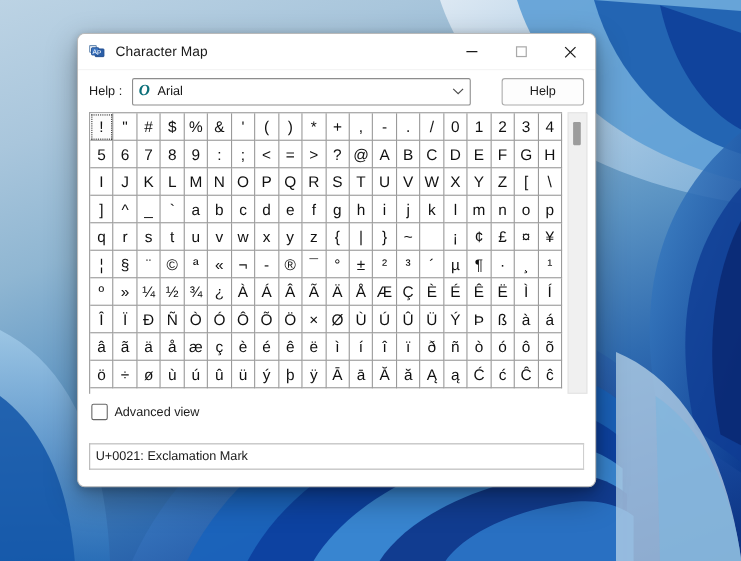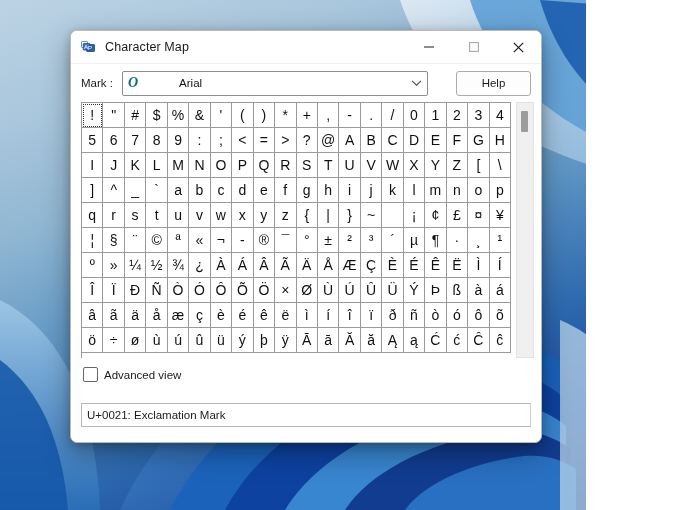--- a/index.html
+++ b/index.html
@@ -5,21 +5,21 @@
   html, body {
     margin: 0; padding: 0;
     width: 674px; height: 510px;
     overflow: hidden;
     font-family: "Liberation Sans", sans-serif;
   }
 
   
   #desktop {
     position: relative;
-    width: 586px; height: 510px;
+    width: 674px; height: 510px;
     background: linear-gradient(160deg, #bcd3e4 0%, #a9c6dc 18%, #8fb6d2 34%, #5d95c4 52%, #2f6bb0 70%, #17489c 86%, #0b2f7e 100%);
     overflow: hidden;
   }
 
   
   #charmap-window {
     position: absolute;
     left: 70px; top: 30px;
     width: 470px; height: 411px;
     background: #ffffff;
@@ -91,21 +91,20 @@
     font-weight: 700;
     font-size: 14px;
     color: #0a6e78;
     margin-right: 7px;
     line-height: 1;
   }
   #font-name {
     font-size: 11.5px; color: #121212;
     flex: 1 1 auto;
     white-space: nowrap;
-    margin-left: 34px;
   }
   #font-arrow {
     width: 18px; height: 21px;
     display: flex; align-items: center; justify-content: center;
     flex: 0 0 auto;
   }
   #help-button {
     width: 73px; height: 23px;
     margin-left: 28px;
     flex: 0 0 auto;
@@ -338,21 +337,21 @@
       </div>
       <div class="winbtn">
         <svg width="13" height="13" viewBox="0 0 13 13">
           <line x1="1.8" y1="1.8" x2="11.2" y2="11.2" stroke="#1a1a1a" stroke-width="1.15"></line>
           <line x1="11.2" y1="1.8" x2="1.8" y2="11.2" stroke="#1a1a1a" stroke-width="1.15"></line>
         </svg>
       </div>
     </div>
 
     <div id="font-row">
-      <div id="font-label">Mark :</div>
+      <div id="font-label">Help :</div>
       <div id="font-combo">
         <span id="font-otf-icon">O</span>
         <span id="font-name">Arial</span>
         <span id="font-arrow">
           <svg width="11" height="8" viewBox="0 0 11 8">
             <polyline points="1,1.8 5.5,6.2 10,1.8" fill="none" stroke="#4d4d4d" stroke-width="1.1"></polyline>
           </svg>
         </span>
       </div>
       <div id="help-button">Help</div>

